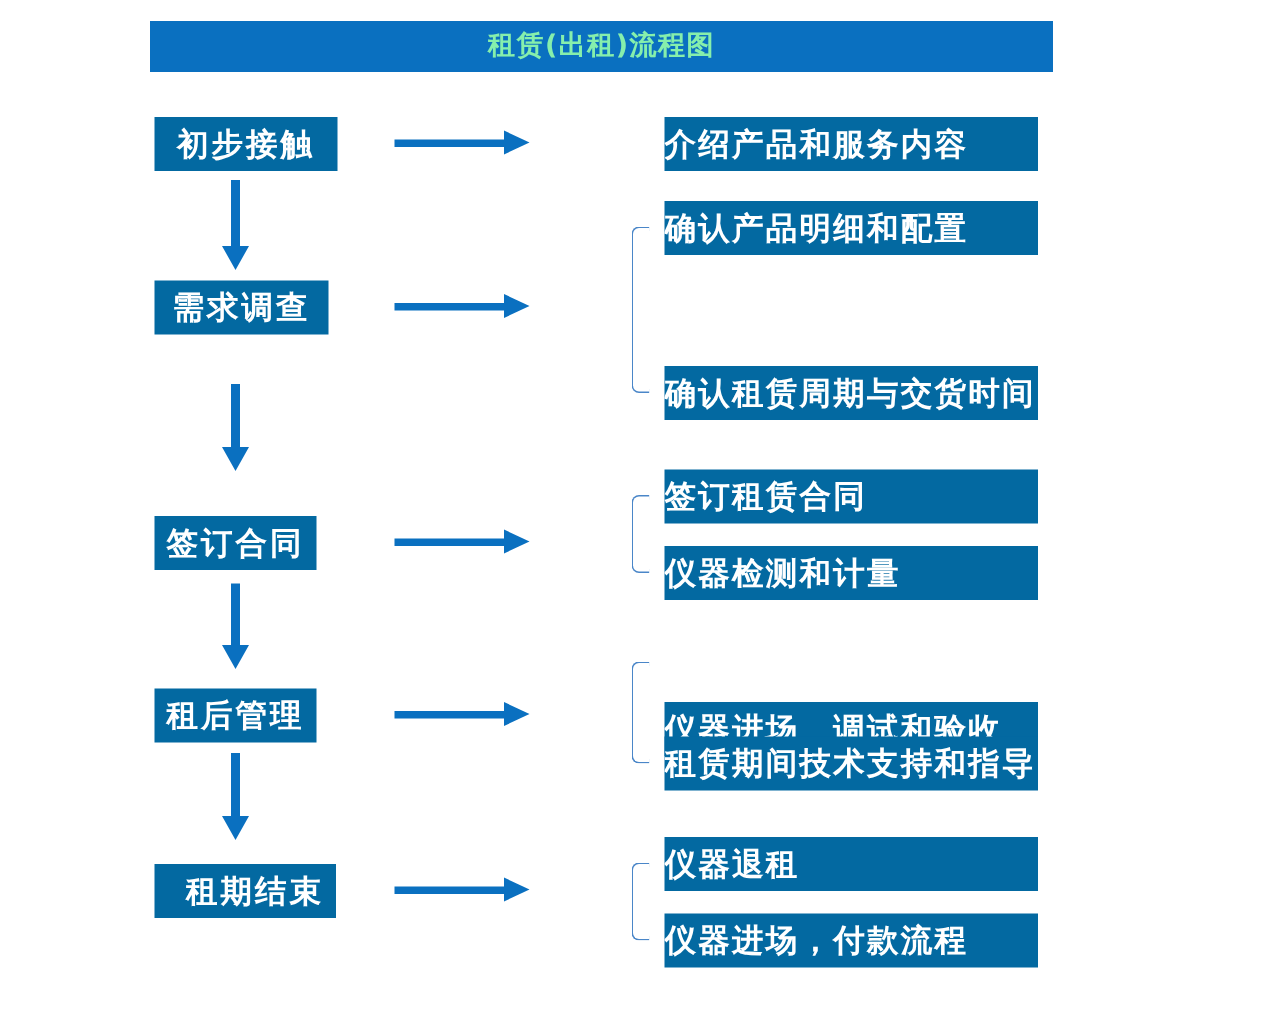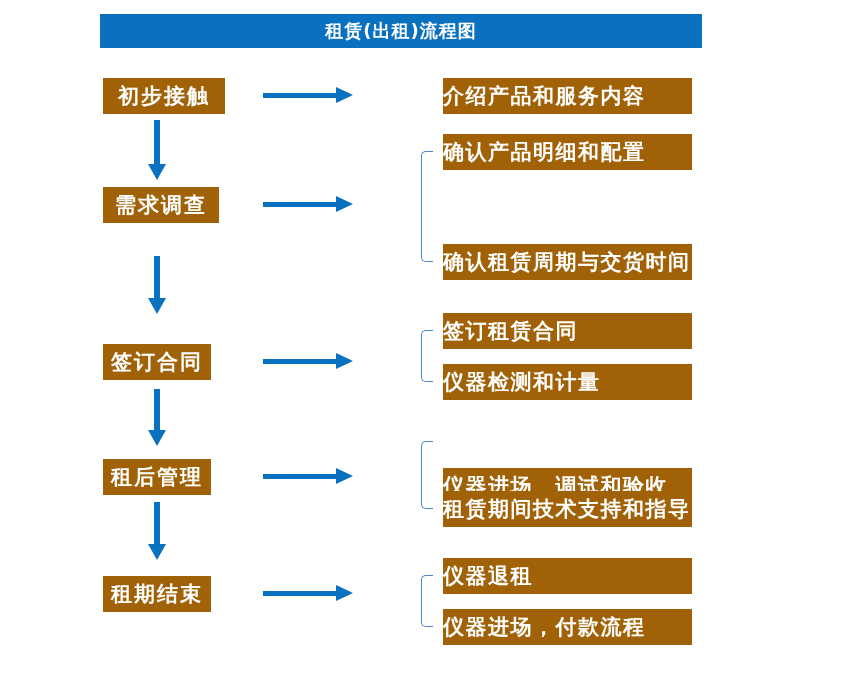--- a/index.html
+++ b/index.html
@@ -13,31 +13,31 @@
     width: 844px;
     height: 688px;
     background: #ffffff;
     overflow: hidden;
   }
   .title-bar {
     position: absolute;
     left: 100px; top: 14px;
     width: 602px; height: 34px;
     background: #0a70c0;
-    color: #ffffff;
+    color: #86efac;
     font-weight: bold;
     font-size: 18px;
     line-height: 34px;
     text-align: center;
     letter-spacing: 1px;
   }
   .box {
     position: absolute;
     height: 36px;
-    background: #a16207;
+    background: #0369a1;
     color: #ffffff;
     font-weight: bold;
     font-size: 21px;
     line-height: 36px;
     white-space: nowrap;
     overflow: hidden;
   }
   .step-box {
     left: 103px;
     text-align: center;
@@ -105,21 +105,21 @@
 <body>
 
 <div class="canvas">
 
   <div class="title-bar">租赁(出租)流程图</div>
 
   <div class="box step-box" style="top:78px;  width:122px;">初步接触</div>
   <div class="box step-box" style="top:187px; width:116px;">需求调查</div>
   <div class="box step-box" style="top:344px; width:108px;">签订合同</div>
   <div class="box step-box" style="top:459px; width:108px;">租后管理</div>
-  <div class="box step-box" style="top:576px; width:108px;">租期结束</div>
+  <div class="box step-box" style="top:576px; width:108px;padding-left:13px;">租期结束</div>
 
   <div class="varrow" style="top:120px; height:60px;">
     <div class="shaft" style="height:44px;"></div>
     <div class="head"></div>
   </div>
   <div class="varrow" style="top:256px; height:58px;">
     <div class="shaft" style="height:42px;"></div>
     <div class="head"></div>
   </div>
   <div class="varrow" style="top:389px; height:57px;">

